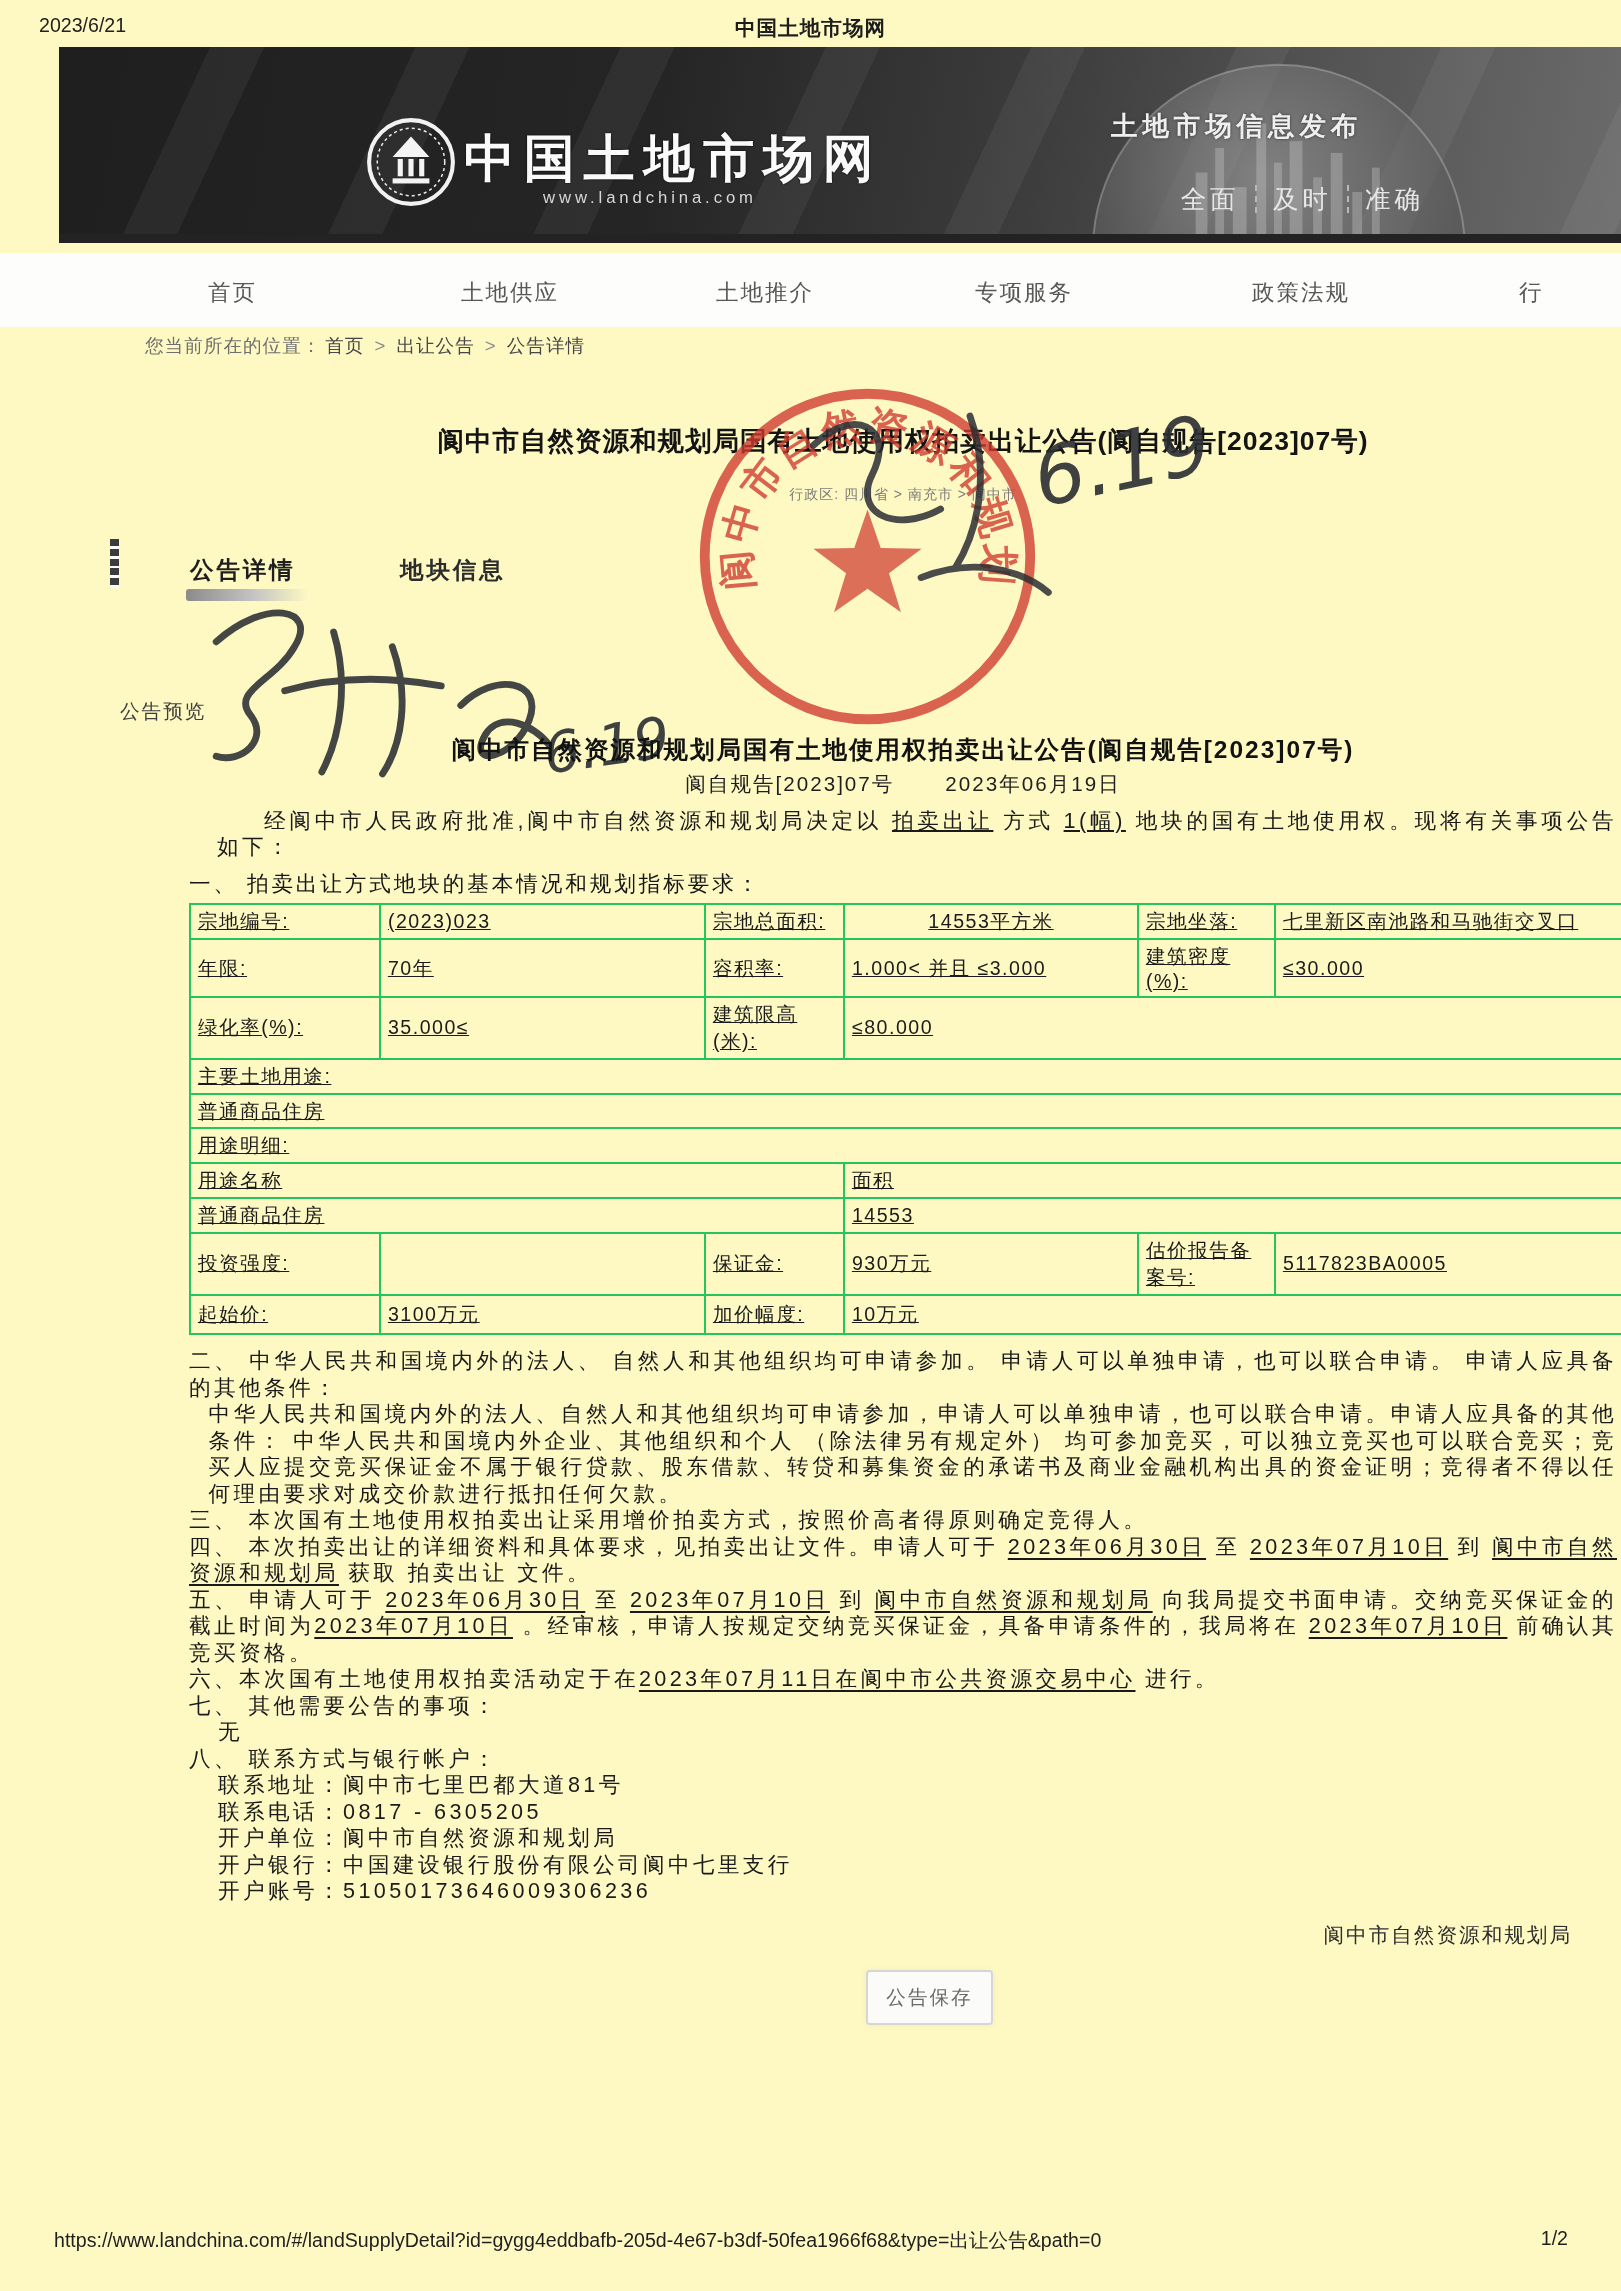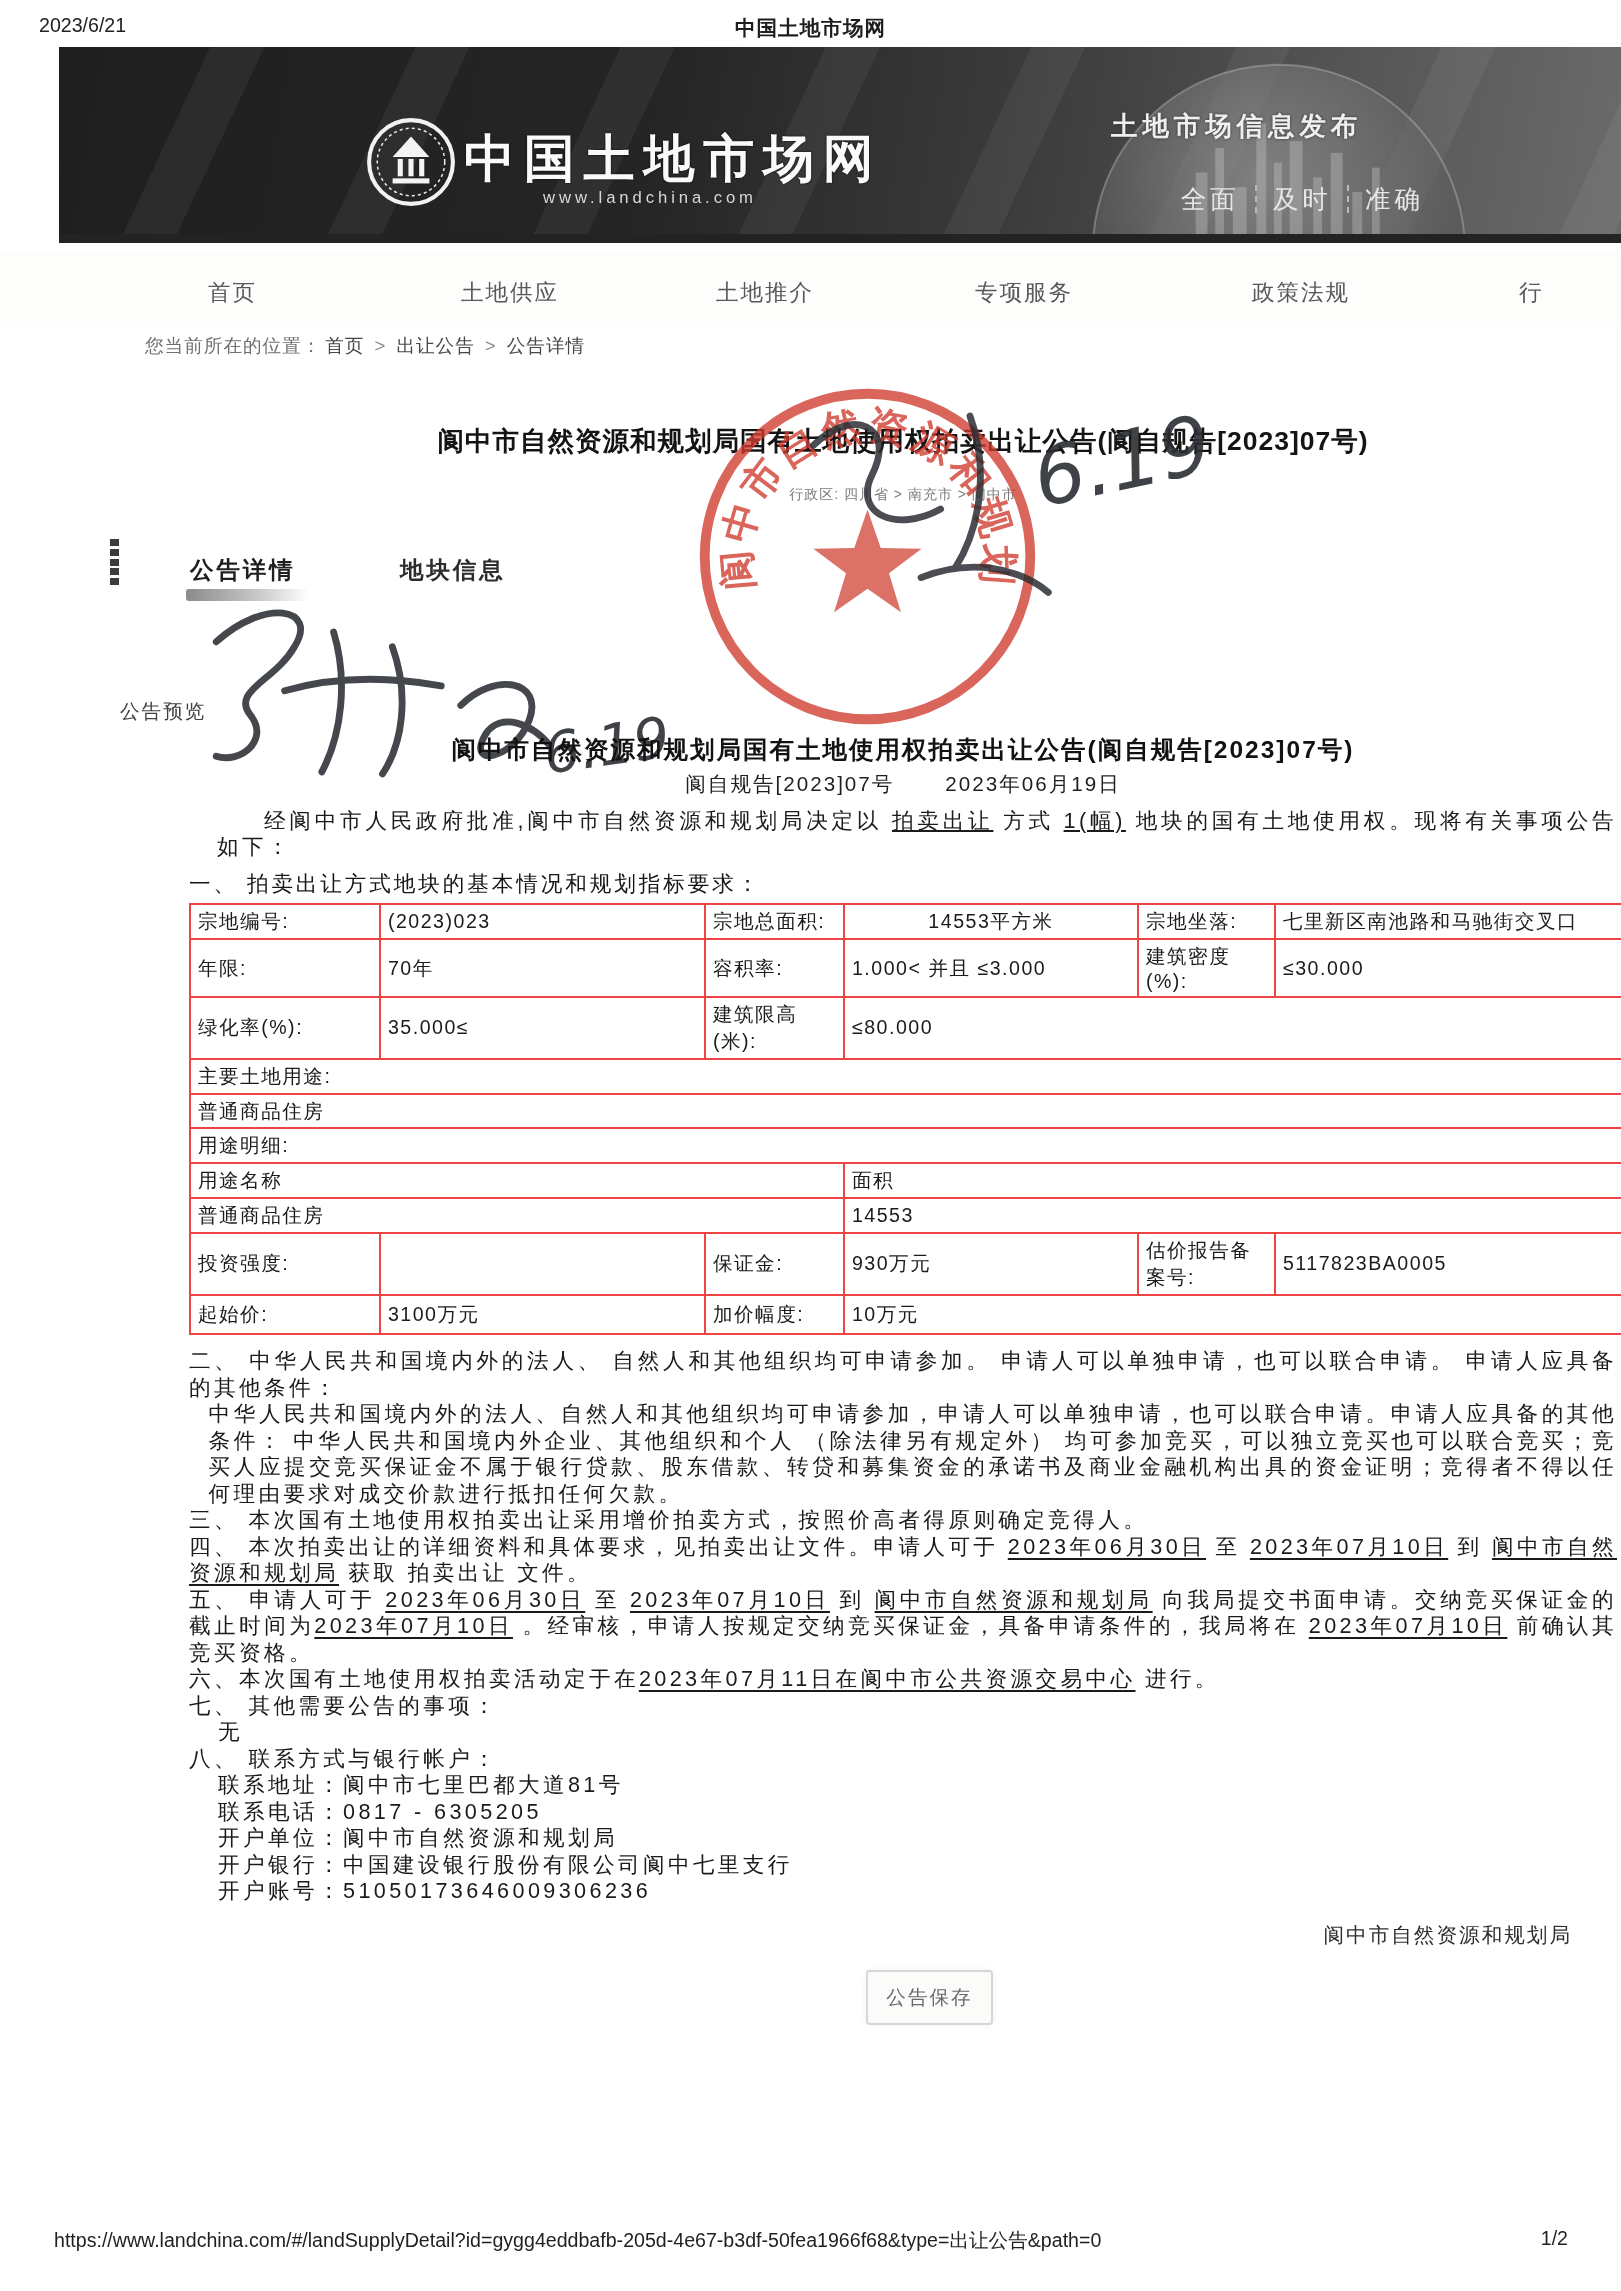--- a/index.html
+++ b/index.html
@@ -1,19 +1,19 @@
 <!DOCTYPE html>
 <html><head>
 <meta charset="utf-8">
 <style>
   * { margin:0; padding:0; box-sizing:border-box; }
   html,body { background:#e9e9e9; }
   .page {
     position:relative; width:1621px; height:2292px; margin:0 auto;
-    background:#ffffff; overflow:hidden;
+    background:#fef9c3; overflow:hidden;
     font-family:"Liberation Sans", sans-serif; color:#1a1a1a;
   }
   
   .print-date { position:absolute; left:39px; top:13.7px; font-size:19.6px; color:#222; }
   .print-title { position:absolute; left:0; top:13.7px; width:100%; text-align:center; font-size:20.6px; color:#1d1d1d; font-weight:bold; letter-spacing:1px; }
   .footer-url { position:absolute; left:54px; top:2227px; font-size:19.6px; color:#1f1f1f; }
   .footer-page { position:absolute; right:53px; top:2227px; font-size:19.6px; color:#1f1f1f; }
   
   .banner {
     position:absolute; left:59px; top:47px; width:1562px; height:196px; overflow:hidden;
@@ -55,21 +55,21 @@
   .hand-right { position:absolute; left:676px; top:372px; }
   .hand-text { font-family:"DejaVu Sans", sans-serif; font-style:italic; fill:#2b2e33; opacity:.9; }
   
   .doc { position:absolute; left:189px; top:733px; width:1428px; }
   .doc-title { text-align:center; font-size:24.5px; font-weight:bold; color:#121212; letter-spacing:2px; }
   .doc-meta { text-align:center; font-size:20.6px; color:#1f1f1f; margin-top:4px; letter-spacing:2px; }
   .doc-meta .meta-no { margin-right:51px; }
   .intro { margin-top:9.8px; font-size:21.6px; letter-spacing:3.4px; line-height:26.5px; text-align:justify; text-indent:47px; color:#1b1b1b;margin-left:28px; }
   .sec1 { margin-top:7.8px; font-size:21.6px; letter-spacing:2.9px; color:#161616; }
   table.land { margin-top:5.9px; border-collapse:collapse; table-layout:fixed; width:1443px; font-size:19.6px; color:#1b1b1b; }
-  table.land td { border:2px solid #ef4444; padding:2.9px 6.9px; vertical-align:middle; letter-spacing:1.5px; overflow:hidden; }
+  table.land td { border:2px solid #22c55e; padding:2.9px 6.9px; vertical-align:middle; letter-spacing:1.5px; overflow:hidden;text-decoration:underline; }
   .td-c { text-align:center; }
   table.land tr:nth-child(1){height:33px} table.land tr:nth-child(2){height:57px}
   table.land tr:nth-child(3){height:57px} table.land tr:nth-child(4){height:30px}
   table.land tr:nth-child(5){height:30px} table.land tr:nth-child(6){height:30px}
   table.land tr:nth-child(7){height:29px} table.land tr:nth-child(8){height:30px}
   table.land tr:nth-child(9){height:61px} table.land tr:nth-child(10){height:39px}
   .paras { margin-top:13.7px; font-size:21.6px; letter-spacing:3.4px; line-height:26.5px; color:#1a1a1a; }
   .para { text-align:justify; }
   .para.i1 { padding-left:19.6px; }
   .para.i2 { padding-left:29px; }

